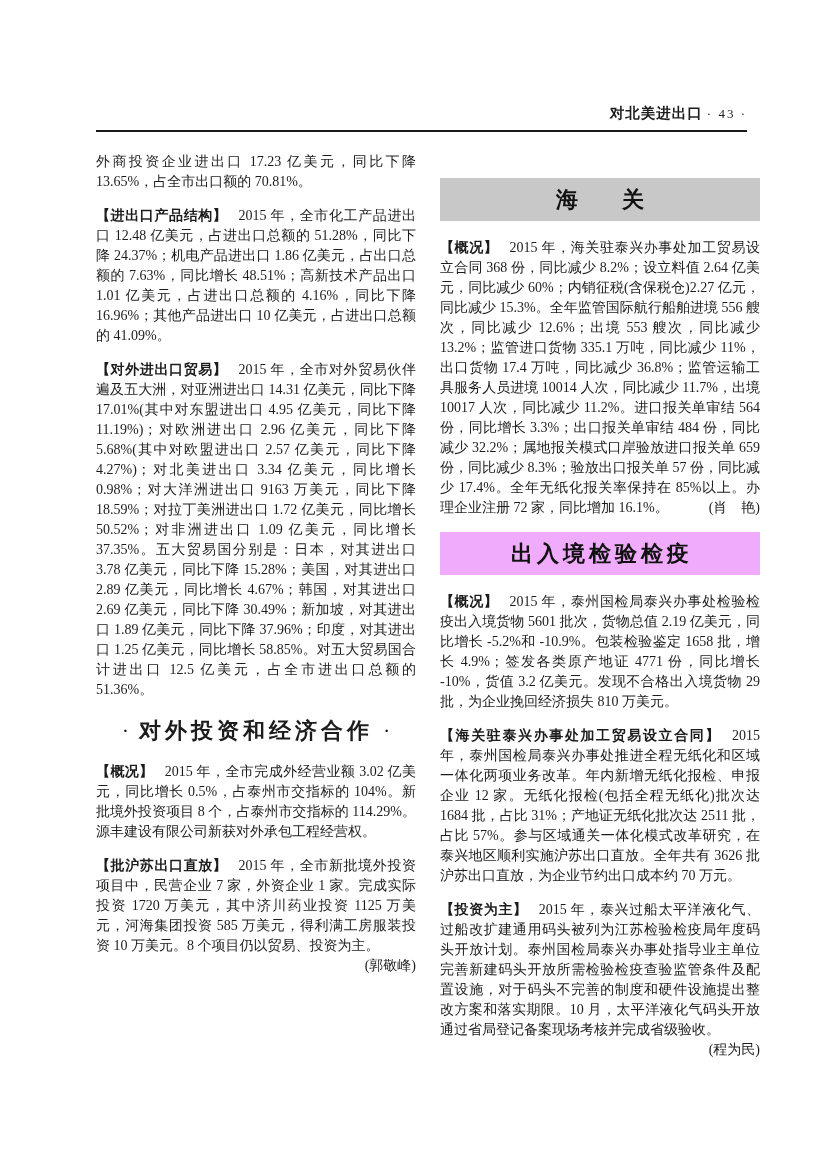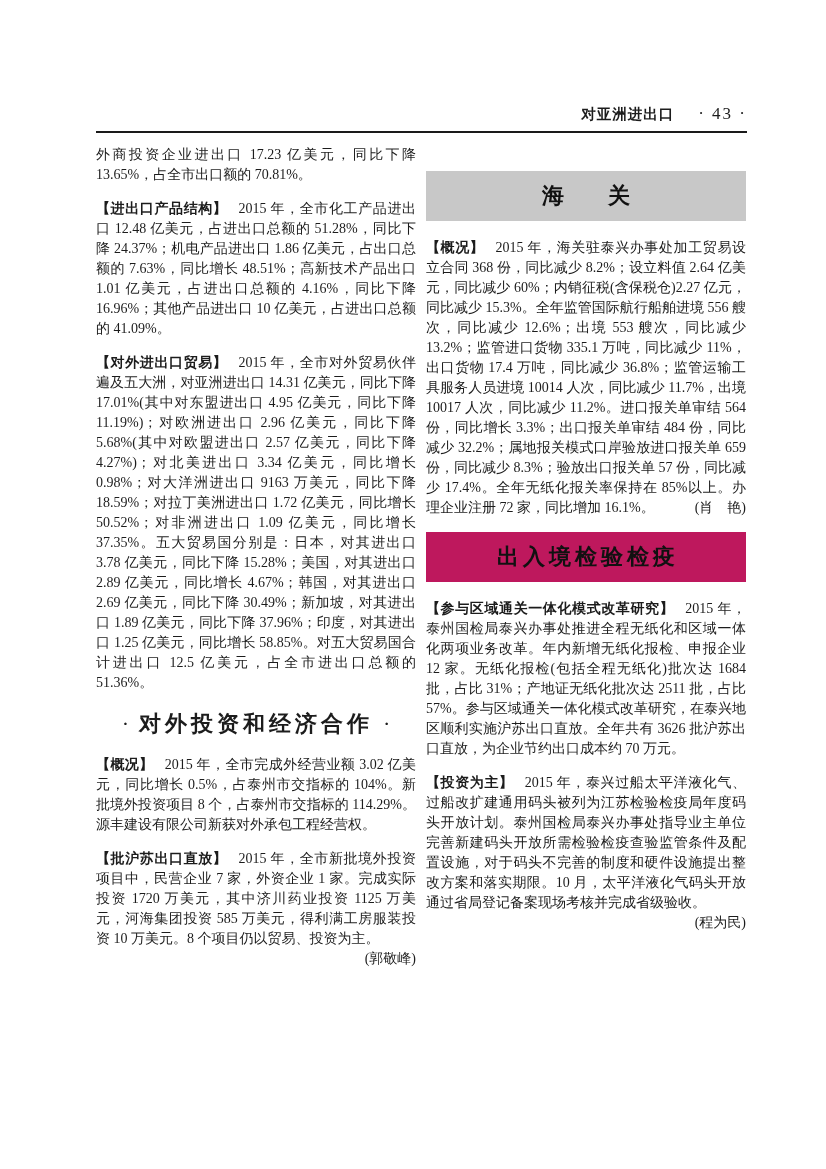--- a/index.html
+++ b/index.html
@@ -10,69 +10,70 @@
     overflow:hidden;
   }
   .header{
     display:flex;justify-content:flex-end;align-items:baseline;
     border-bottom:2px solid #1a1a1a;padding-bottom:7px;
   }
   .running-head{
     font-family:"Liberation Sans","DejaVu Sans",sans-serif;
     font-weight:700;font-size:14.5px;letter-spacing:1px;
   }
-  .page-no{font-size:17px;margin-left:24px;letter-spacing:2px;}
-  .columns{display:flex;gap:10px;margin-top:12px;}
+  .page-no{font-size:13px;margin-left:4px;letter-spacing:2px;}
+  .columns{display:flex;gap:24px;margin-top:20px;}
   .col{width:320px;min-width:320px;}
   .para{
     font-size:14px;line-height:20px;text-align:justify;
     margin:0 0 13px 0;overflow:hidden;
   }
   .plabel{
     font-family:"Liberation Sans","DejaVu Sans",sans-serif;
     font-weight:700;margin-right:11px;
   }
   .attr{float:right;white-space:nowrap;}
   .section-heading{
     text-align:center;font-size:22px;font-weight:700;
     letter-spacing:4px;margin:16px 0 15px 0;
   }
   .section-heading .dot{font-weight:400;margin:0 10px;letter-spacing:0;}
   .box-heading{
-    height:50px;display:flex;align-items:center;justify-content:center;
+    height:43px;display:flex;align-items:center;justify-content:center;
     font-family:Liberation Sans, sans-serif;
     font-weight:700;font-size:22px;color:#111111;
     margin:14px 0 16px 0;
   }
   .col > .box-heading:first-child{margin-top:26px;}
   .box-heading .box-title.wide{letter-spacing:2em;text-indent:2em;}
   .box-heading .box-title.tracked{letter-spacing:0.18em;text-indent:0.18em;}
 </style>
 </head>
 <body>
 
 <div class="page">
   <div class="header">
-    <span class="running-head">对亚洲进出口</span>
+    <span class="running-head">对北美进出口</span>
     <span class="page-no">· 43 ·</span>
   </div>
   <div class="columns">
     <div class="col" id="left-col">
         <p class="para"><span class="ptext">外商投资企业进出口 17.23 亿美元，同比下降 13.65%，占全市出口额的 70.81%。</span></p>
         <p class="para"><span class="plabel">【进出口产品结构】</span><span class="ptext">2015 年，全市化工产品进出口 12.48 亿美元，占进出口总额的 51.28%，同比下降 24.37%；机电产品进出口 1.86 亿美元，占出口总额的 7.63%，同比增长 48.51%；高新技术产品出口 1.01 亿美元，占进出口总额的 4.16%，同比下降 16.96%；其他产品进出口 10 亿美元，占进出口总额的 41.09%。</span></p>
         <p class="para"><span class="plabel">【对外进出口贸易】</span><span class="ptext">2015 年，全市对外贸易伙伴遍及五大洲，对亚洲进出口 14.31 亿美元，同比下降 17.01%(其中对东盟进出口 4.95 亿美元，同比下降 11.19%)；对欧洲进出口 2.96 亿美元，同比下降 5.68%(其中对欧盟进出口 2.57 亿美元，同比下降 4.27%)；对北美进出口 3.34 亿美元，同比增长 0.98%；对大洋洲进出口 9163 万美元，同比下降 18.59%；对拉丁美洲进出口 1.72 亿美元，同比增长 50.52%；对非洲进出口 1.09 亿美元，同比增长 37.35%。五大贸易国分别是：日本，对其进出口 3.78 亿美元，同比下降 15.28%；美国，对其进出口 2.89 亿美元，同比增长 4.67%；韩国，对其进出口 2.69 亿美元，同比下降 30.49%；新加坡，对其进出口 1.89 亿美元，同比下降 37.96%；印度，对其进出口 1.25 亿美元，同比增长 58.85%。对五大贸易国合计进出口 12.5 亿美元，占全市进出口总额的 51.36%。</span></p>
         <div class="section-heading"><span class="dot">·</span><span class="heading-text">对外投资和经济合作</span><span class="dot">·</span></div>
         <p class="para"><span class="plabel">【概况】</span><span class="ptext">2015 年，全市完成外经营业额 3.02 亿美元，同比增长 0.5%，占泰州市交指标的 104%。新批境外投资项目 8 个，占泰州市交指标的 114.29%。源丰建设有限公司新获对外承包工程经营权。</span></p>
         <p class="para"><span class="plabel">【批沪苏出口直放】</span><span class="ptext">2015 年，全市新批境外投资项目中，民营企业 7 家，外资企业 1 家。完成实际投资 1720 万美元，其中济川药业投资 1125 万美元，河海集团投资 585 万美元，得利满工房服装投资 10 万美元。8 个项目仍以贸易、投资为主。</span><span class="attr">(郭敬峰)</span></p>
       </div>
     <div class="col" id="right-col">
         <div class="box-heading" style="background: rgb(200, 200, 200);">
           <span class="box-title wide">海关</span>
         </div>
         <p class="para"><span class="plabel">【概况】</span><span class="ptext">2015 年，海关驻泰兴办事处加工贸易设立合同 368 份，同比减少 8.2%；设立料值 2.64 亿美元，同比减少 60%；内销征税(含保税仓)2.27 亿元，同比减少 15.3%。全年监管国际航行船舶进境 556 艘次，同比减少 12.6%；出境 553 艘次，同比减少 13.2%；监管进口货物 335.1 万吨，同比减少 11%，出口货物 17.4 万吨，同比减少 36.8%；监管运输工具服务人员进境 10014 人次，同比减少 11.7%，出境 10017 人次，同比减少 11.2%。进口报关单审结 564 份，同比增长 3.3%；出口报关单审结 484 份，同比减少 32.2%；属地报关模式口岸验放进口报关单 659 份，同比减少 8.3%；验放出口报关单 57 份，同比减少 17.4%。全年无纸化报关率保持在 85%以上。办理企业注册 72 家，同比增加 16.1%。</span><span class="attr">(肖　艳)</span></p>
-        <div class="box-heading" style="background: #be185d;">
+        <div class="box-heading" style="background: #f0abfc;">
           <span class="box-title tracked">出入境检验检疫</span>
         </div>
-        <p class="para"><span class="plabel">【参与区域通关一体化模式改革研究】</span><span class="ptext">2015 年，泰州国检局泰兴办事处推进全程无纸化和区域一体化两项业务改革。年内新增无纸化报检、申报企业 12 家。无纸化报检(包括全程无纸化)批次达 1684 批，占比 31%；产地证无纸化批次达 2511 批，占比 57%。参与区域通关一体化模式改革研究，在泰兴地区顺利实施沪苏出口直放。全年共有 3626 批沪苏出口直放，为企业节约出口成本约 70 万元。</span></p>
+        <p class="para"><span class="plabel">【概况】</span><span class="ptext">2015 年，泰州国检局泰兴办事处检验检疫出入境货物 5601 批次，货物总值 2.19 亿美元，同比增长 -5.2%和 -10.9%。包装检验鉴定 1658 批，增长 4.9%；签发各类原产地证 4771 份，同比增长 -10%，货值 3.2 亿美元。发现不合格出入境货物 29 批，为企业挽回经济损失 810 万美元。</span></p>
+        <p class="para"><span class="plabel">【海关驻泰兴办事处加工贸易设立合同】</span><span class="ptext">2015 年，泰州国检局泰兴办事处推进全程无纸化和区域一体化两项业务改革。年内新增无纸化报检、申报企业 12 家。无纸化报检(包括全程无纸化)批次达 1684 批，占比 31%；产地证无纸化批次达 2511 批，占比 57%。参与区域通关一体化模式改革研究，在泰兴地区顺利实施沪苏出口直放。全年共有 3626 批沪苏出口直放，为企业节约出口成本约 70 万元。</span></p>
         <p class="para"><span class="plabel">【投资为主】</span><span class="ptext">2015 年，泰兴过船太平洋液化气、过船改扩建通用码头被列为江苏检验检疫局年度码头开放计划。泰州国检局泰兴办事处指导业主单位完善新建码头开放所需检验检疫查验监管条件及配置设施，对于码头不完善的制度和硬件设施提出整改方案和落实期限。10 月，太平洋液化气码头开放通过省局登记备案现场考核并完成省级验收。</span><span class="attr">(程为民)</span></p>
       </div>
   </div>
 </div>
 
 </body></html>

